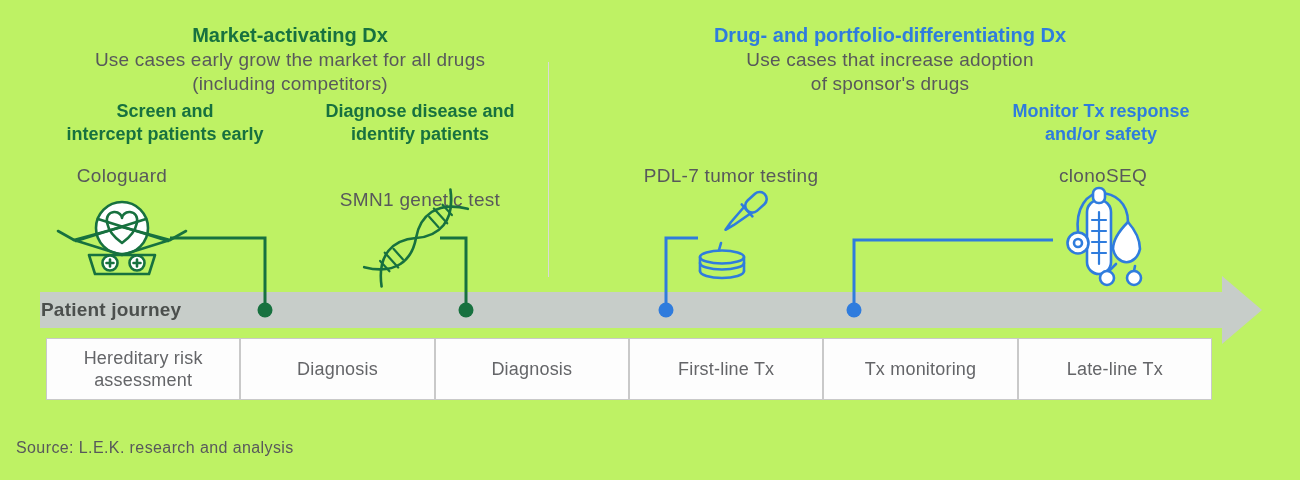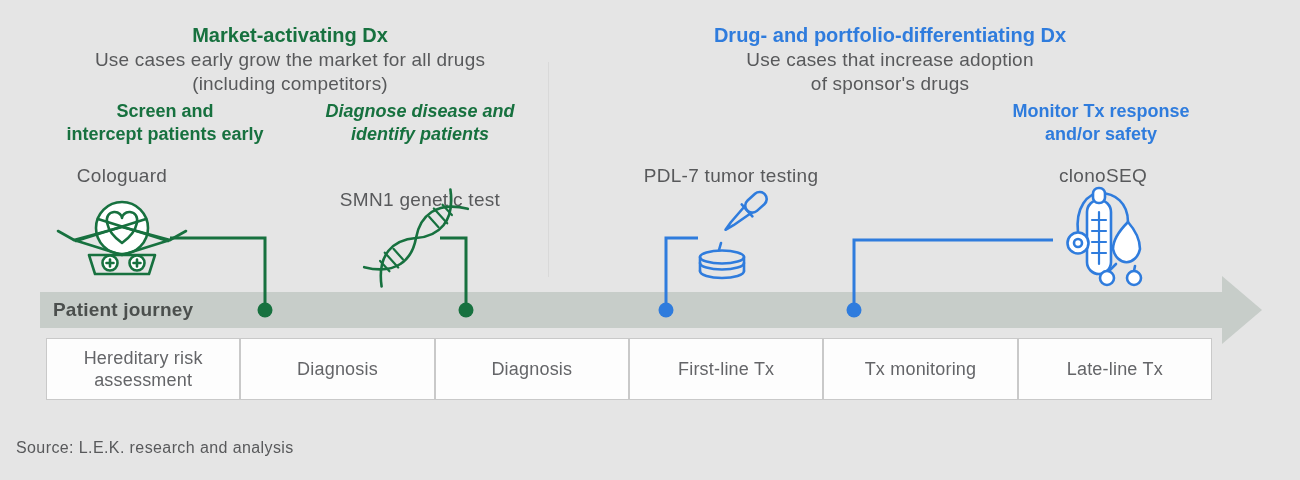--- a/index.html
+++ b/index.html
@@ -7,21 +7,21 @@
     --blue:#2f7cdd;
     --text_gray:#58595b;
     --arrow_gray:#c7cdc9;
     --box_border:#c9c9c9;
     --box_text:#646568;
     --journey_text:#4b4f4d;
     --divider:#d9d9d9;
   }
   html,body{margin:0;padding:0;background:#fff;}
   #canvas{
-    position:relative;width:1300px;height:480px;background:#e5e5e5;overflow:hidden;
+    position:relative;width:1300px;height:480px;background:#bef264;overflow:hidden;
     font-family:"Liberation Sans",sans-serif;
   }
   .abs{position:absolute;}
   .center{text-align:center;}
   
   .sec-title{font-size:20px;font-weight:bold;line-height:26px;}
   .sec-title.green{color:var(--green);}
   .sec-title.blue{color:var(--blue);}
   .sec-sub{font-size:19px;line-height:24px;color:var(--text_gray);letter-spacing:.2px;}
   
@@ -30,21 +30,21 @@
   .uc-heading.blue{color:var(--blue);}
   .product{font-size:19px;color:var(--text_gray);letter-spacing:.3px;}
   
   .divider{left:548px;top:62px;width:1px;height:215px;background:var(--divider);}
   
   .arrow-band{left:40px;top:292px;width:1182px;height:36px;background:var(--arrow_gray);z-index:1;
     display:flex;align-items:center;}
   .arrow-head{left:1222px;top:276px;width:0;height:0;z-index:1;
     border-top:34px solid transparent;border-bottom:34px solid transparent;
     border-left:40px solid var(--arrow_gray);}
-  .journey-label{font-size:19px;font-weight:bold;color:var(--journey_text);padding-left:7px;letter-spacing:.2px;margin-left:6px;}
+  .journey-label{font-size:19px;font-weight:bold;color:var(--journey_text);padding-left:1px;letter-spacing:.2px;}
   
   .stages{left:46px;top:338px;width:1166px;height:62px;display:flex;gap:0;z-index:2;}
   .stage-box{flex:1 1 0;background:#fdfdfd;border:1px solid var(--box_border);
     display:flex;align-items:center;justify-content:center;text-align:center;
     font-size:18px;color:var(--box_text);line-height:22px;padding:2px 4px;box-sizing:border-box;letter-spacing:.2px;}
   
   #overlay{position:absolute;left:0;top:0;z-index:5;pointer-events:none;}
   .source{left:16px;top:439px;font-size:16px;color:var(--text_gray);letter-spacing:.4px;}
 </style>
 </head>
@@ -63,21 +63,21 @@
     <div class="sec-sub">Use cases that increase adoption</div>
     <div class="sec-sub">of sponsor's drugs</div>
   </div>
 
   <div class="abs divider"></div>
 
   <div class="abs center uc-heading green" style="left:40px;top:100px;width:250px;">
     <div>Screen and</div>
     <div>intercept patients early</div>
   </div>
-  <div class="abs center uc-heading green" style="left:297px;top:100px;width:246px;font-style:italic;">
+  <div class="abs center uc-heading green" style="left:297px;top:100px;width:246px;">
     <div>Diagnose disease and</div>
     <div>identify patients</div>
   </div>
   <div class="abs center uc-heading blue" style="left:979px;top:100px;width:244px;">
     <div>Monitor Tx response</div>
     <div>and/or safety</div>
   </div>
 
   <div class="abs center product" style="left:37px;top:165px;width:170px;">Cologuard</div>
   <div class="abs center product" style="left:330px;top:165px;width:180px;margin-top:24px;">SMN1 genetic test</div>

